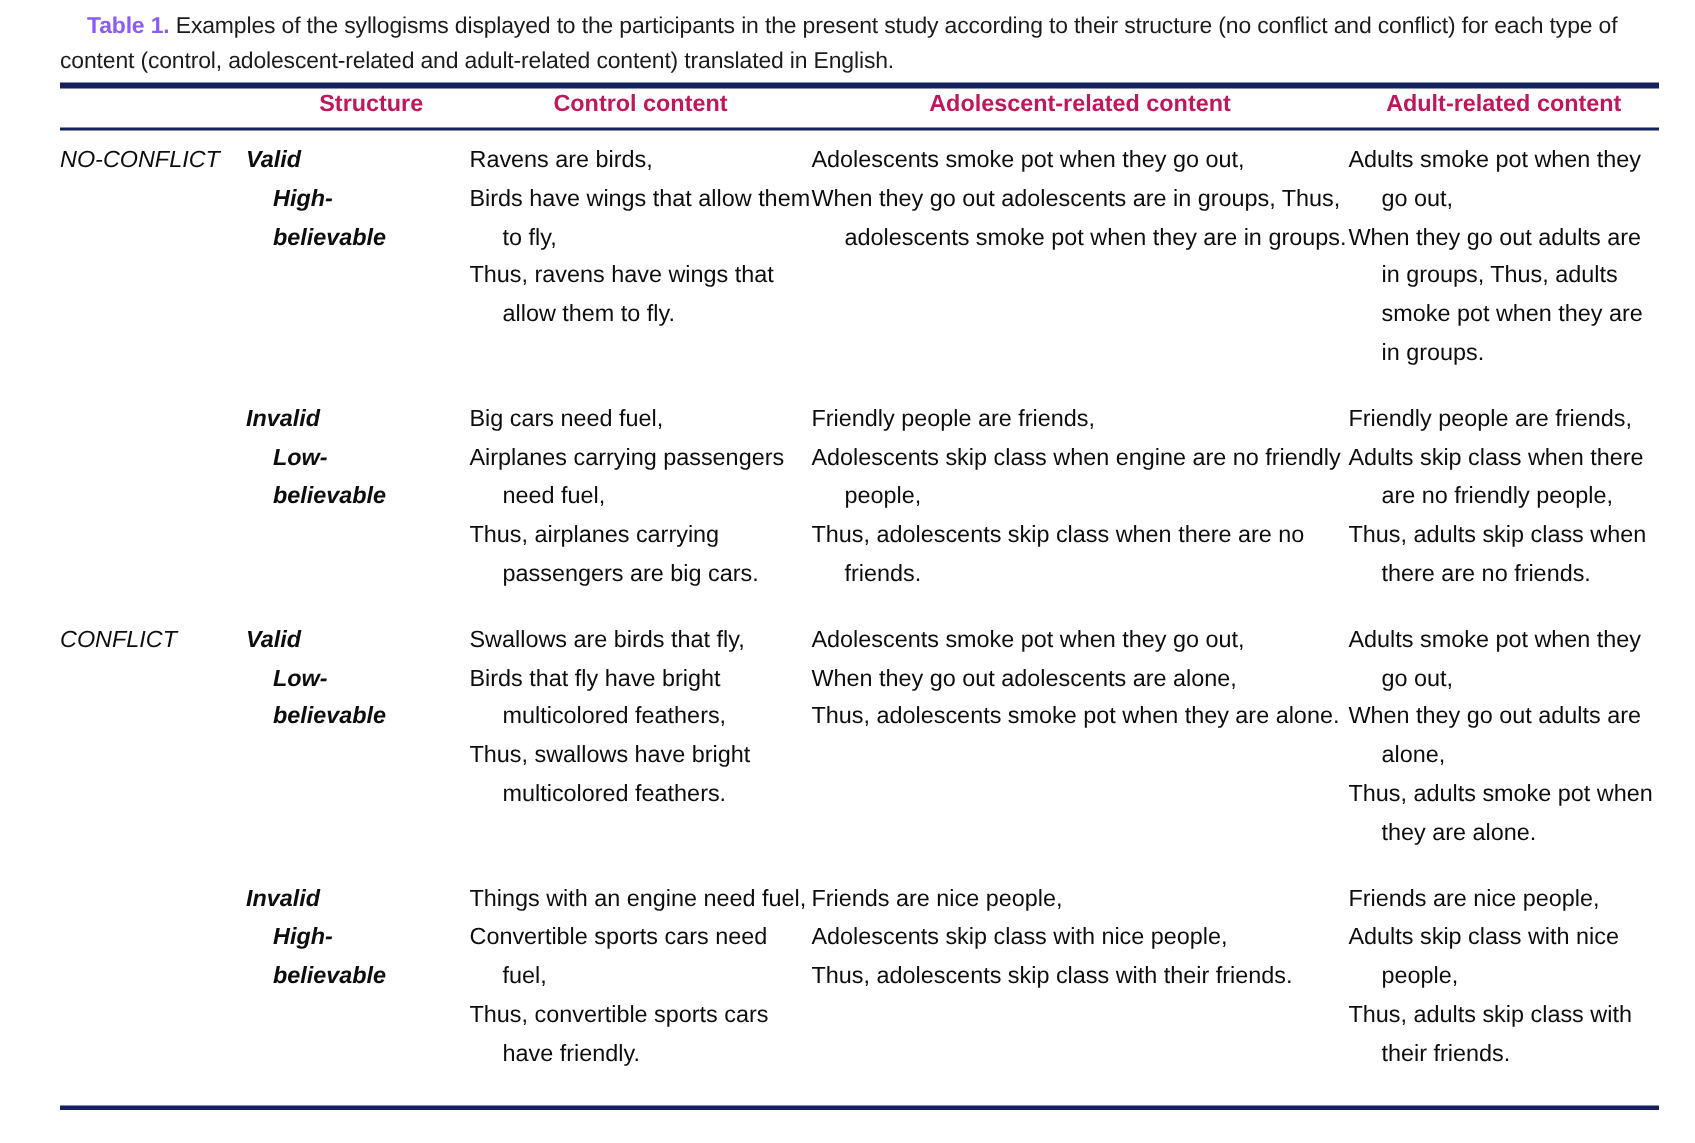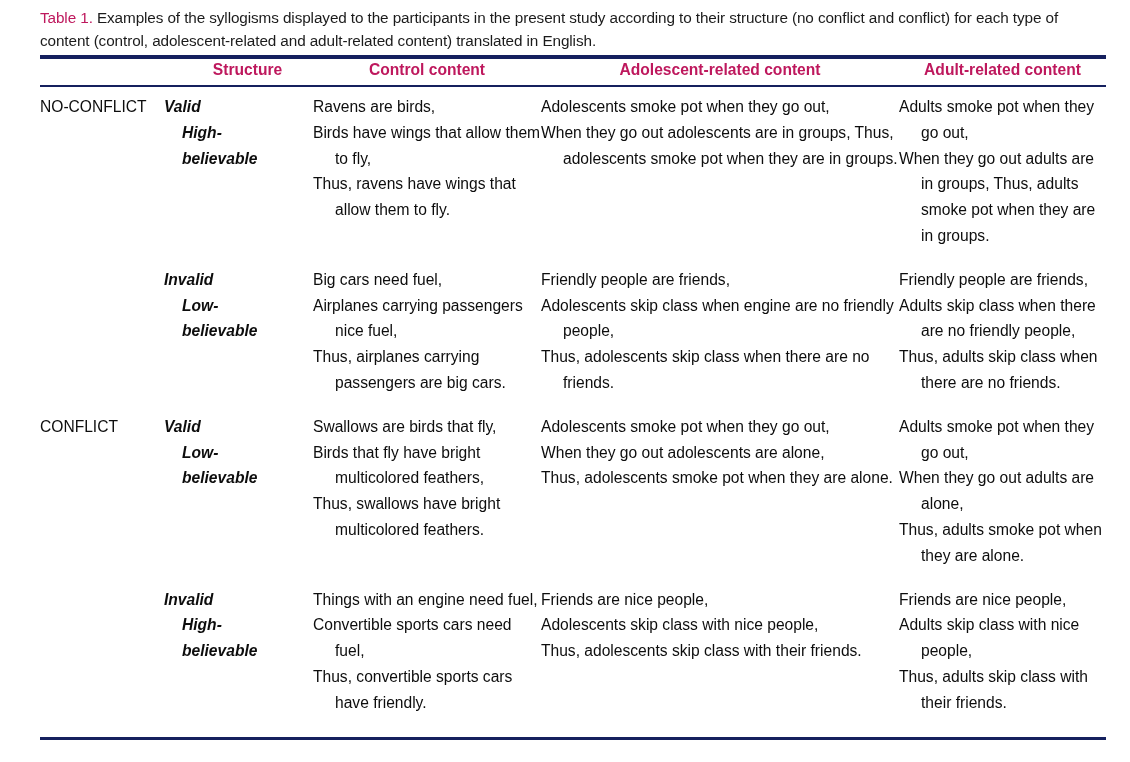--- a/index.html
+++ b/index.html
@@ -27,22 +27,23 @@
     position: absolute;
     left: 40px;
     top: 6px;
     width: 1068px;
     font-size: 15.3px;
     line-height: 23px;
     color: #1b1b1b;
     letter-spacing: -0.1px;
   }
   .caption .cap-label {
-    font-weight: normal;
-    color: #be185d;
+    font-weight: bold;
+    color: #8b5cf6;
+    margin-left: 18px;
   }
 
   
   .rule {
     position: absolute;
     left: 40px;
     width: 1066px;
     background: #15205e;
   }
   .rule-top    { top: 55px;  height: 3.5px; }
@@ -83,20 +84,21 @@
     color: #0d0d0d;
   }
 
   .row-first td { padding-top: 11px; }
   .row-gap td   { padding-top: 18px; }
 
   .cell-group {
     padding-left: 7px;
     white-space: nowrap;
     font-size: 15.4px;
+    font-style: italic;
   }
   .cell-struct {
     font-weight: bold;
     padding-left: 2px;
     padding-right: 6px;
     text-indent: -18px;
     margin-left: 18px;
     font-style: italic;
   }
   .cell-struct .sline { display: block; }
@@ -170,21 +172,21 @@
 
       <tr class="row-gap">
         <td class="cell-group"></td>
         <td class="cell-struct">
           <span class="sline">Invalid</span>
           <span class="sline ind">Low-</span>
           <span class="sline ind">believable</span>
         </td>
         <td class="cell-ctrl syll">
           <span class="ln">Big cars need fuel,</span>
-          <span class="ln">Airplanes carrying passengers nice fuel,</span>
+          <span class="ln">Airplanes carrying passengers need fuel,</span>
           <span class="ln">Thus, airplanes carrying passengers are big cars.</span>
         </td>
         <td class="cell-ado syll">
           <span class="ln">Friendly people are friends,</span>
           <span class="ln">Adolescents skip class when engine are no friendly people,</span>
           <span class="ln">Thus, adolescents skip class when there are no friends.</span>
         </td>
         <td class="cell-adult syll">
           <span class="ln">Friendly people are friends,</span>
           <span class="ln">Adults skip class when there are no friendly people,</span>

